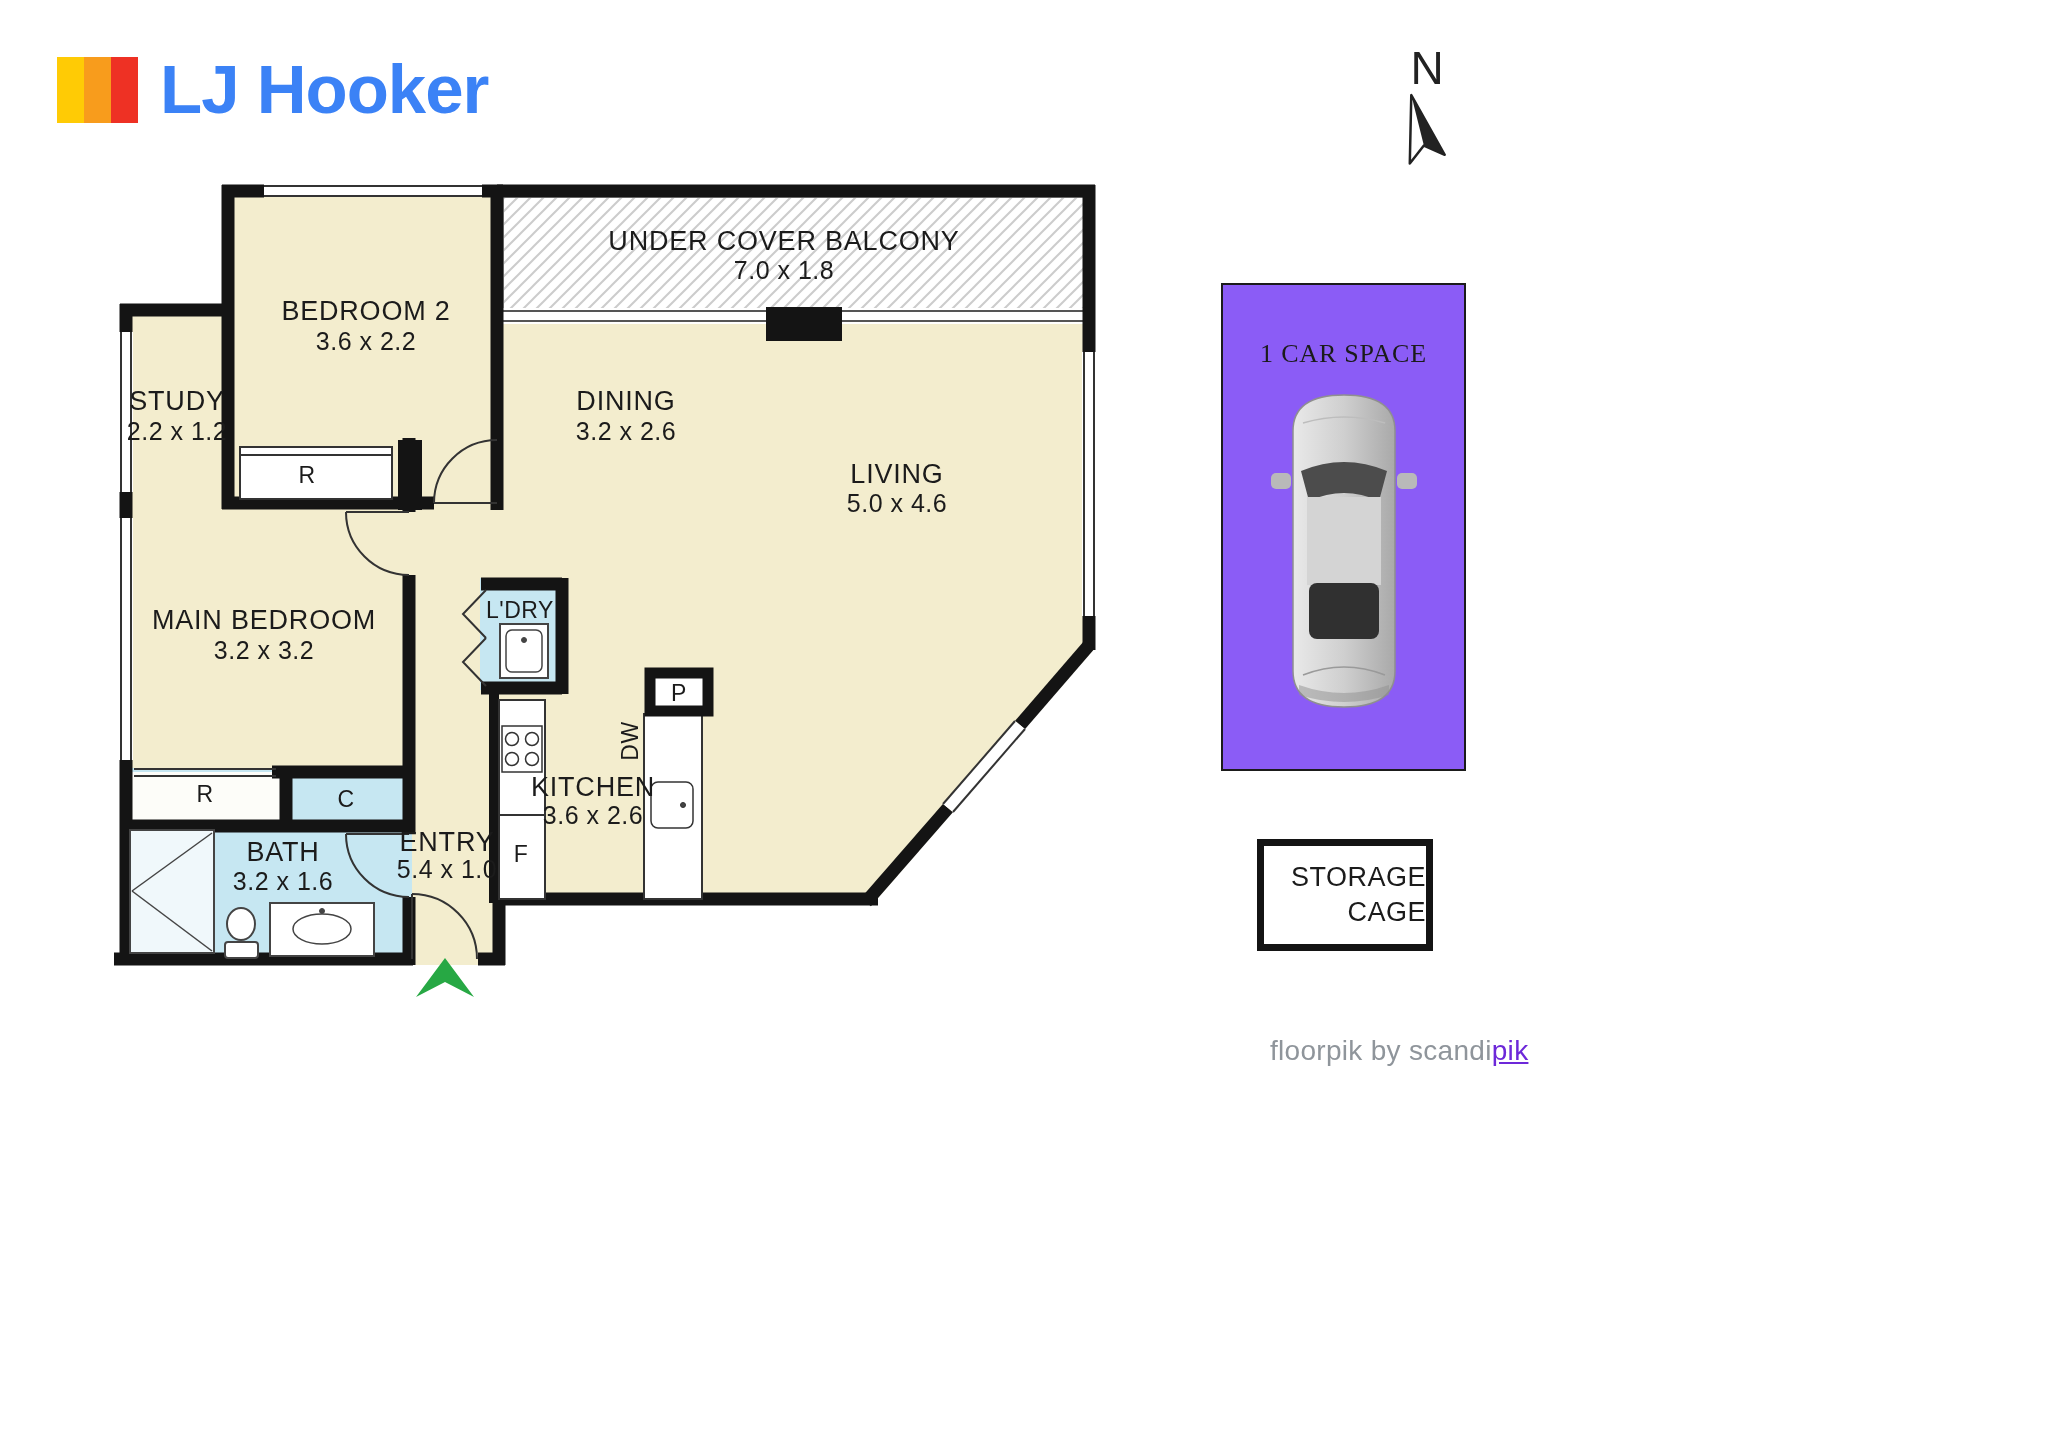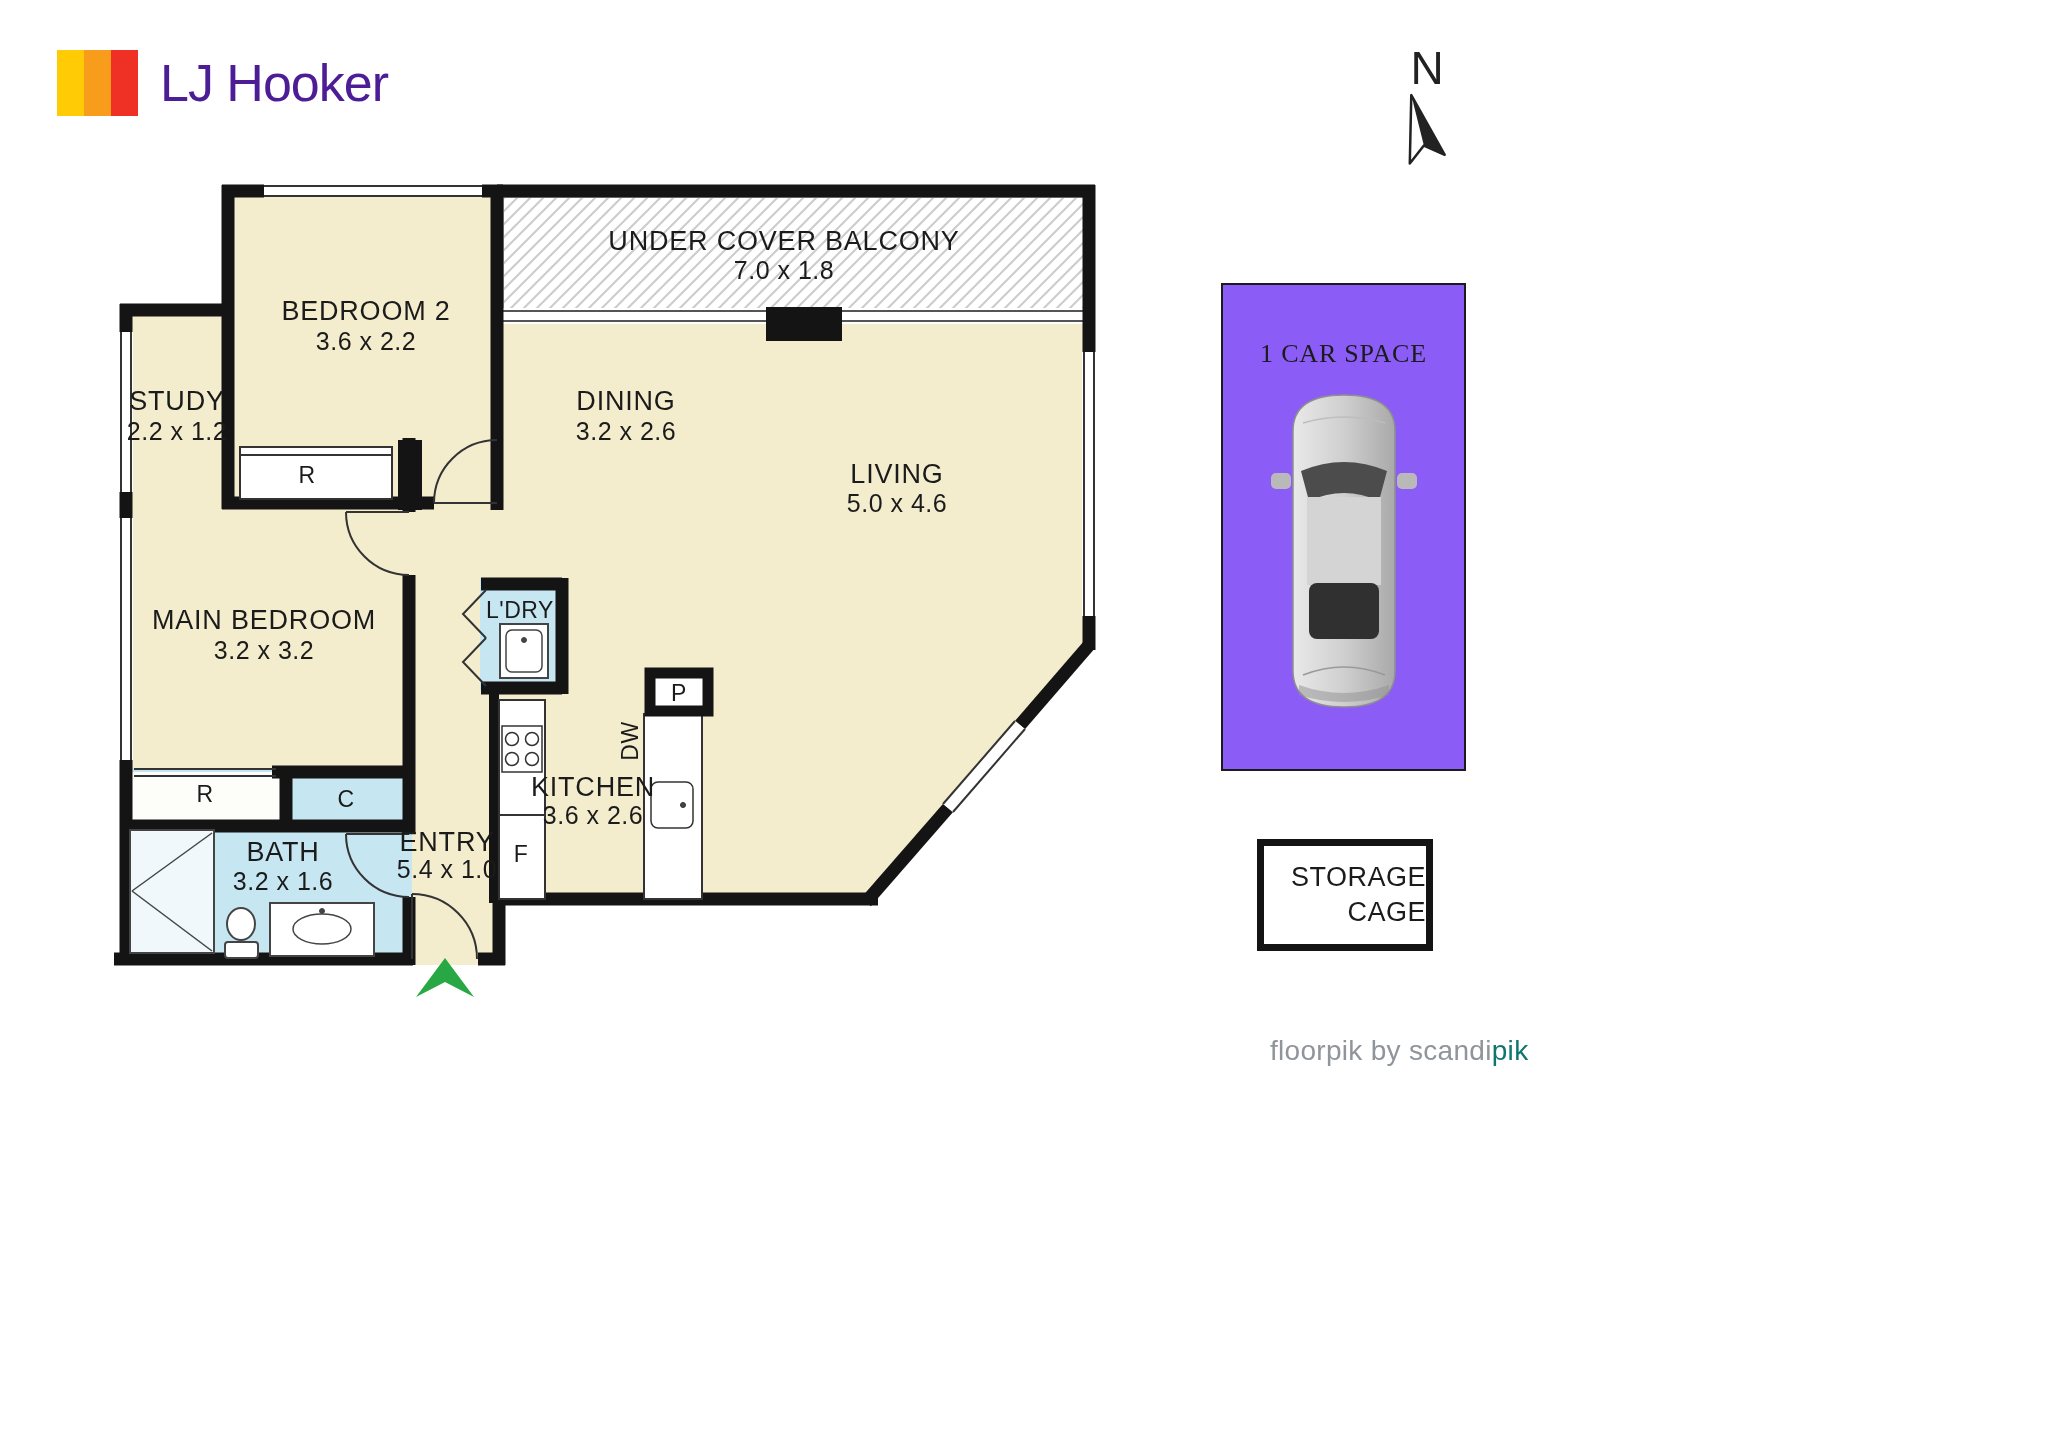--- a/index.html
+++ b/index.html
@@ -6,21 +6,21 @@
   .page{position:relative;width:2048px;height:1448px;background:#ffffff;overflow:hidden;
         font-family:"Liberation Sans",sans-serif;color:#1b1b1b;}
 
   
   .logo{position:absolute;left:57px;top:50px;display:flex;align-items:center;gap:22px;}
   .logo-bars{display:flex;height:66px;}
   .bar{width:27px;height:66px;}
   .bar-yellow{background:#FFCB05;}
   .bar-orange{background:#F89C1C;}
   .bar-red{background:#EE3124;}
-  .logo-text{font-size:52px;font-weight:400;color:#4c1d95;letter-spacing:-1px;}
+  .logo-text{font-size:69px;font-weight:700;color:#3b82f6;letter-spacing:-1px;}
 
   
   .compass{position:absolute;left:1368px;top:44px;width:110px;height:130px;}
 
   
   .plan-svg{position:absolute;left:0;top:0;width:2048px;height:1448px;}
   .plan-svg text{fill:#1b1b1b;}
   .room-name{font-size:27px;letter-spacing:0.8px;}
   .room-dims{font-size:25px;letter-spacing:0.5px;}
   .small-label{font-size:23px;letter-spacing:0.5px;}
@@ -35,21 +35,21 @@
   
   .storage{position:absolute;left:1257px;top:839px;width:176px;height:112px;
            border:7px solid #141414;box-sizing:border-box;background:#fff;
            display:flex;flex-direction:column;align-items:flex-end;justify-content:center;
            font-size:27px;letter-spacing:0.5px;line-height:1.3;}
 
   
   .disclaimer{position:absolute;left:300px;top:1030px;width:1000px;text-align:center;
               font-size:15.5px;line-height:23px;color:#2e2e2e;letter-spacing:0.2px;}
   .branding{position:absolute;left:1270px;top:1035px;font-size:28px;color:#8f959b;letter-spacing:0.3px;}
-  .branding .accent{color:#0f766e;}
+  .branding .accent{color:#6d28d9;text-decoration:underline;}
 </style>
 </head>
 <body>
 
 <div class="page">
 
   <header class="logo">
     <div class="logo-bars">
       <span class="bar bar-yellow"></span>
       <span class="bar bar-orange"></span>

